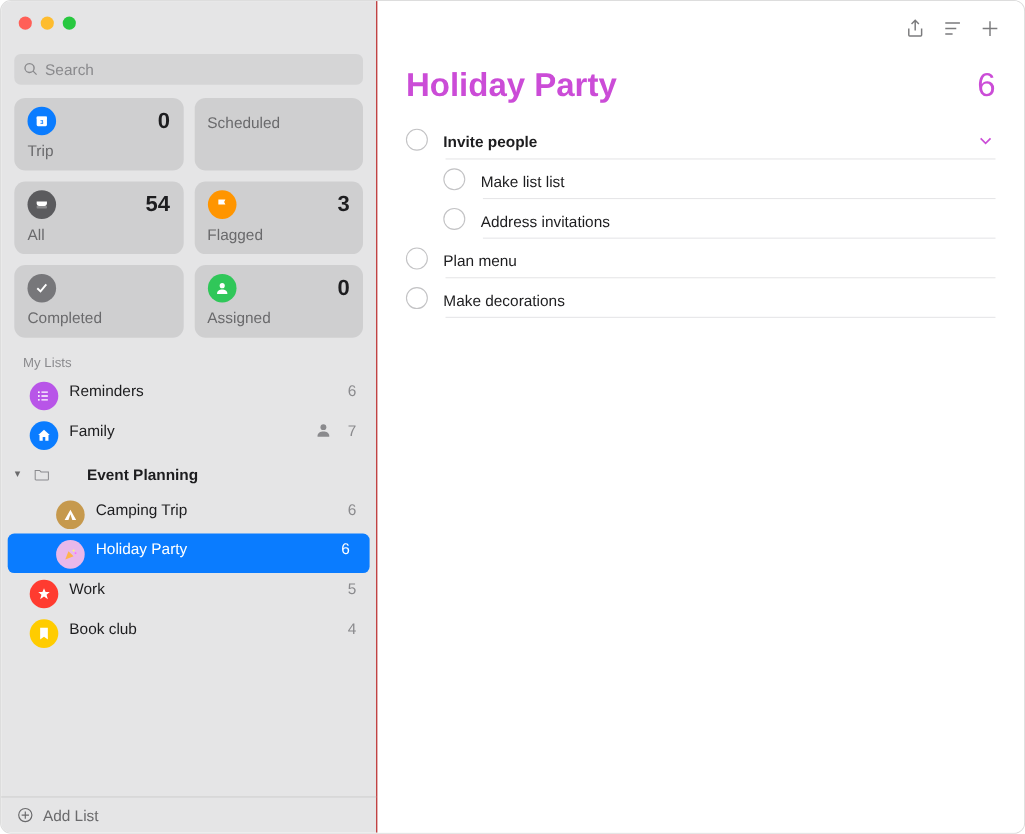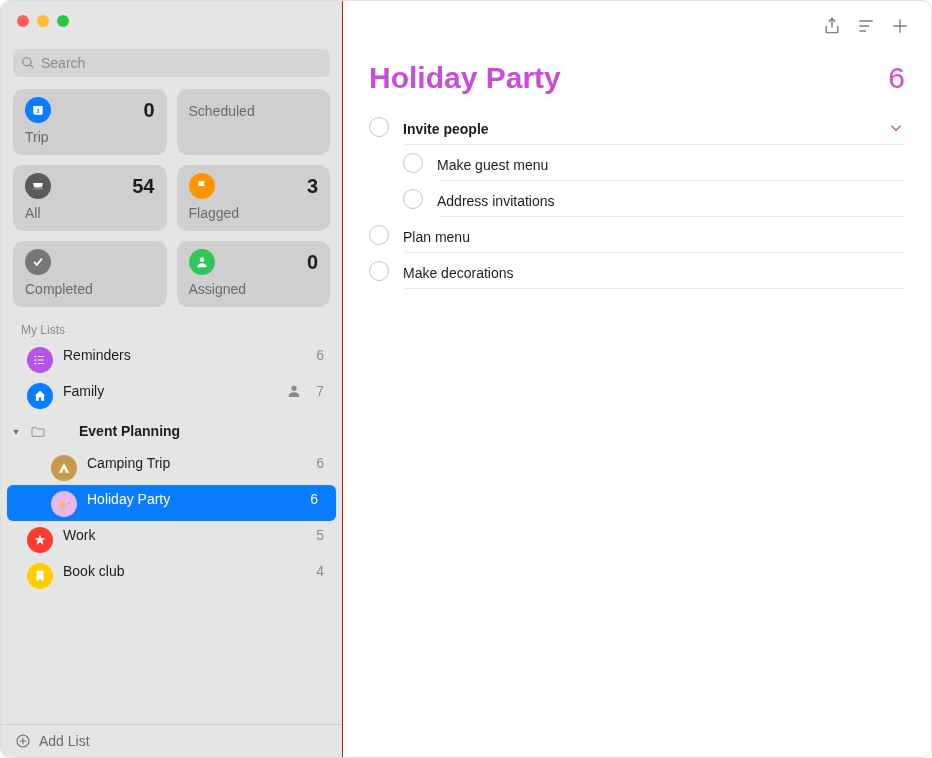--- a/index.html
+++ b/index.html
@@ -387,21 +387,21 @@
         <span class="rtitle bold">Invite people</span>
         <span class="tail">
           <svg class="expand-ic" viewBox="0 0 24 24">
             <path d="M6 9l6 6 6-6"></path>
           </svg>
         </span>
         <span class="rule"></span>
       </div>
       <div class="rem-row sub">
         <span class="circle"></span>
-        <span class="rtitle">Make guest menu</span>
+        <span class="rtitle">Make list list</span>
         <span class="tail"></span>
         <span class="rule"></span>
       </div>
       <div class="rem-row sub">
         <span class="circle"></span>
         <span class="rtitle">Address invitations</span>
         <span class="tail"></span>
         <span class="rule"></span>
       </div>
       <div class="rem-row">

